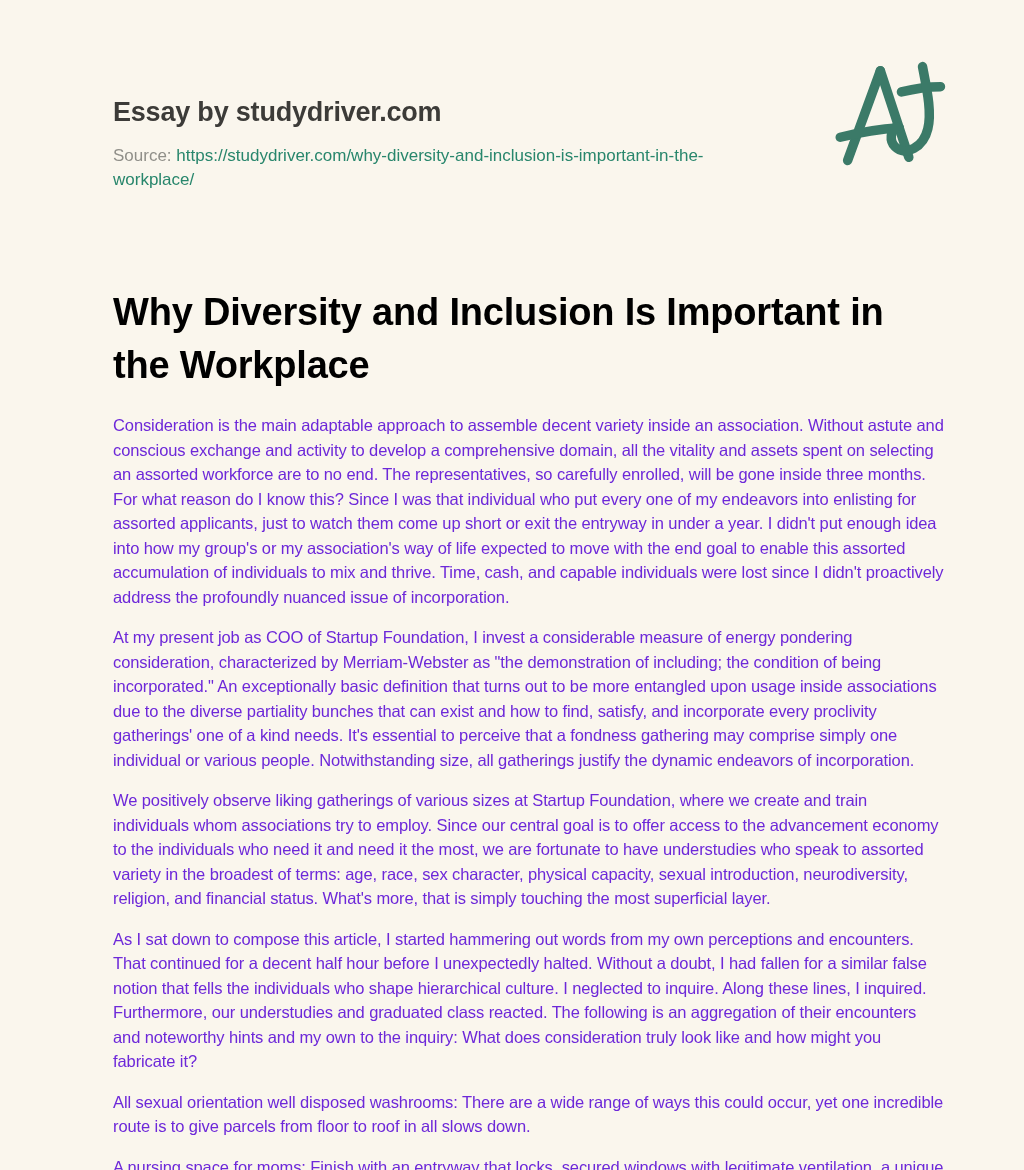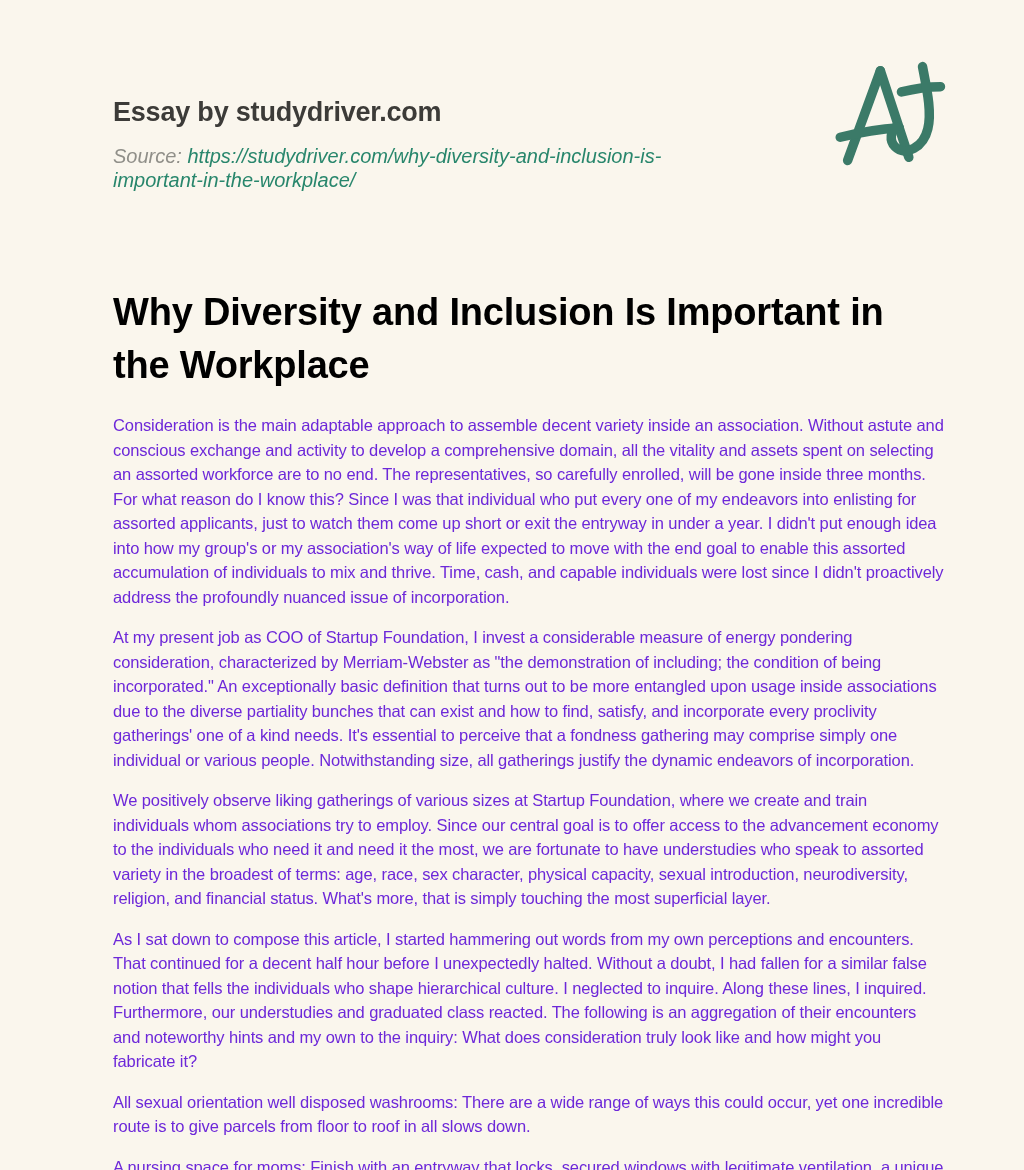--- a/index.html
+++ b/index.html
@@ -23,24 +23,23 @@
   .byline {
     font-size: 27px;
     font-weight: 700;
     color: #3C3B38;
     letter-spacing: -0.2px;
     line-height: 1.2;
   }
   .source {
     margin-top: 16px;
     max-width: 620px;
-    font-size: 20px;
+    font-size: 17px;
     line-height: 24px;
     color: #908F89;
-    font-style: italic;
   }
   .source a {
     color: #28866C;
     text-decoration: none;
     word-break: normal;
     overflow-wrap: break-word;
   }
   .logo {
     position: absolute;
     left: 818px;

